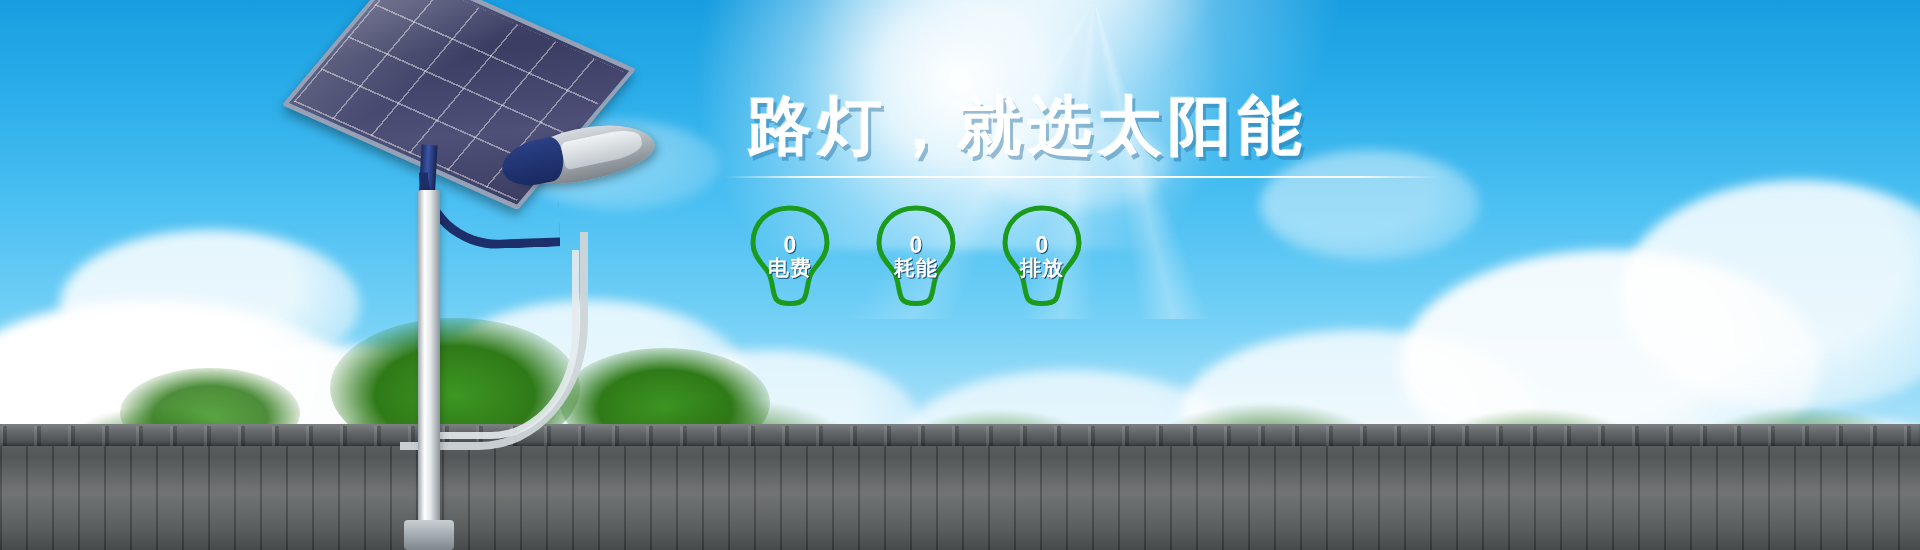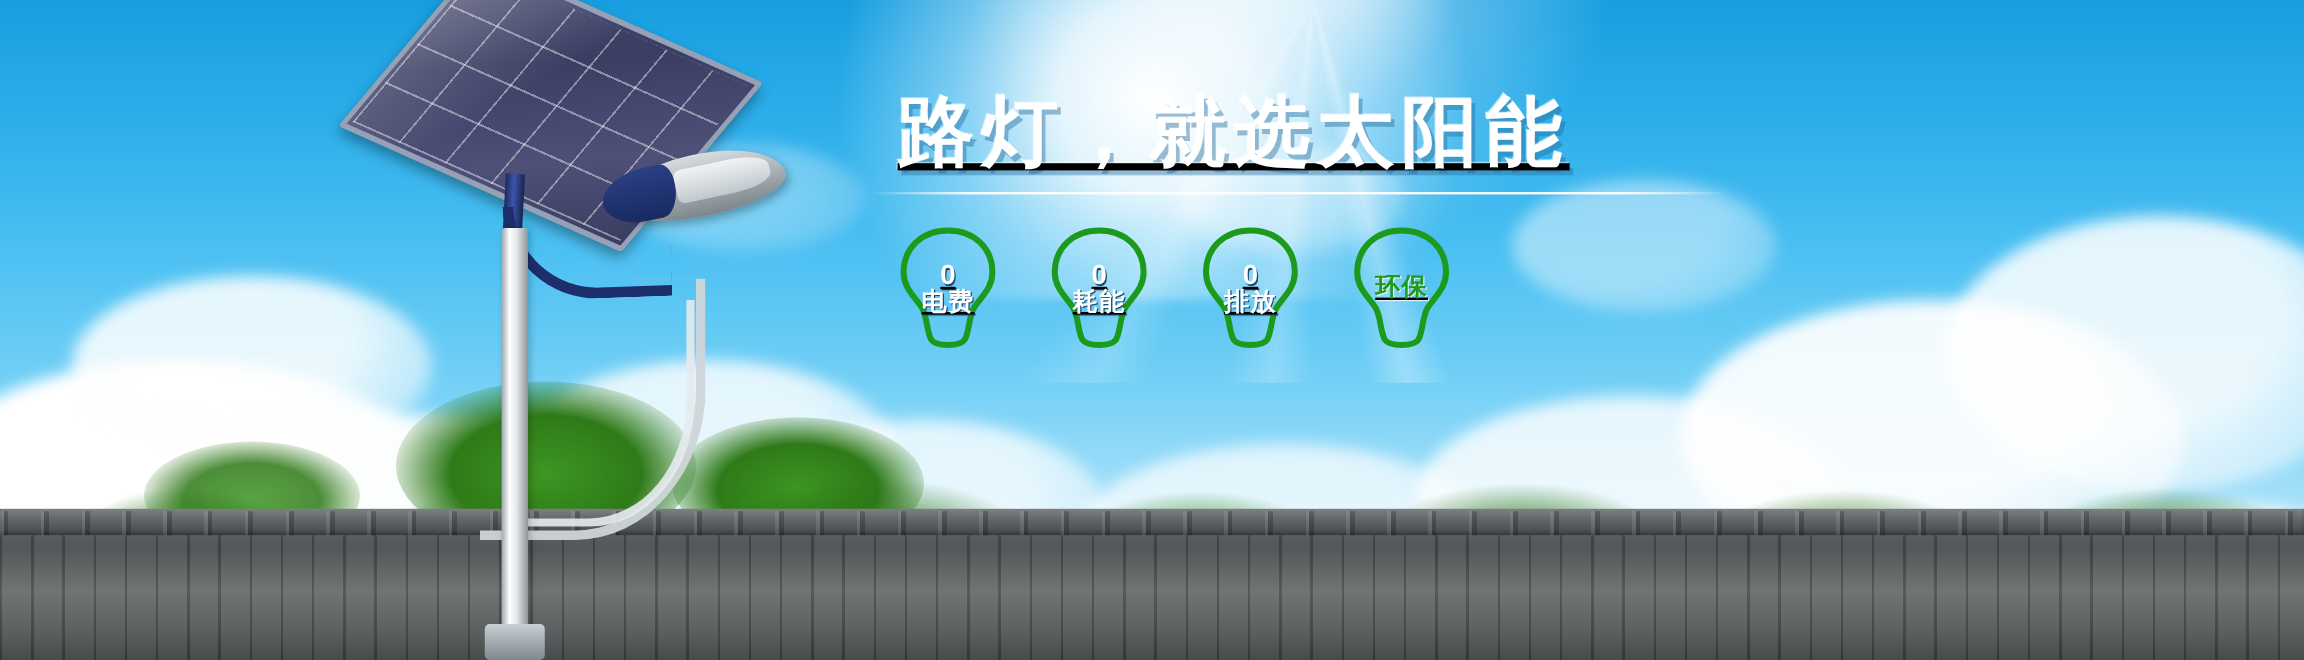--- a/index.html
+++ b/index.html
@@ -84,21 +84,21 @@
   .swoop{position:absolute;left:100px;top:232px;width:180px;height:210px;
     border:8px solid #cfd6da;border-radius:0 0 58% 0;
     border-top:none;border-left:none;opacity:.95;}
   .swoop2{position:absolute;left:122px;top:250px;width:150px;height:182px;
     border:7px solid #e6ebee;border-radius:0 0 56% 0;
     border-top:none;border-left:none;opacity:.9;}
   .base{position:absolute;left:104px;top:520px;width:50px;height:30px;
     background:linear-gradient(180deg,#c9d0d4,#7f878c);border-radius:4px;}
 
   
-  .copy{position:absolute;left:700px;top:78px;width:760px;height:340px;text-decoration:underline;}
+  .copy{position:absolute;left:700px;top:94px;width:760px;height:340px;}
   .headline{
     font-size:64px;font-weight:bold;color:#ffffff;letter-spacing:6px;
     line-height:1;white-space:nowrap;
     text-shadow:3px 4px 0 rgba(40,110,160,.45), -1px -1px 0 rgba(255,255,255,.6);
     padding-left:48px;
   }
   .rule{margin:18px 0 0 24px;height:2px;width:716px;
     background:linear-gradient(90deg, rgba(255,255,255,0) 0%, rgba(255,255,255,.95) 12%, rgba(255,255,255,.95) 88%, rgba(255,255,255,0) 100%);}
   .badges{display:flex;gap:38px;margin:26px 0 0 46px;}
   .badge{position:relative;width:88px;height:104px;display:flex;flex-direction:column;
@@ -187,27 +187,18 @@
       <div class="badge">
         <svg class="bulb" viewBox="0 0 88 104">
           <path d="M44 4 C22 4 7 19 7 39 C7 52 16 59 22 68 C27 76 26 88 30 95 C34 101 54 101 58 95 C62 88 61 76 66 68 C72 59 81 52 81 39 C81 19 66 4 44 4 Z" fill="none" stroke="#1c9a1c" stroke-width="5"></path>
         </svg>
         <div class="badge-text">
           <span class="badge-zero">0</span>
           <span class="badge-word">排放</span>
         </div>
       </div>
 
-      <div class="badge eco">
-        <svg class="bulb" viewBox="0 0 88 104">
-          <path d="M44 4 C22 4 7 19 7 39 C7 52 16 59 22 68 C27 76 26 88 30 95 C34 101 54 101 58 95 C62 88 61 76 66 68 C72 59 81 52 81 39 C81 19 66 4 44 4 Z" fill="none" stroke="#1c9a1c" stroke-width="5"></path>
-        </svg>
-        <div class="badge-text">
-          <span class="badge-zero"></span>
-          <span class="badge-word">环保</span>
-        </div>
-      </div>
 
     </div>
 
 
   </div>
 </div>
 
 </body></html>

